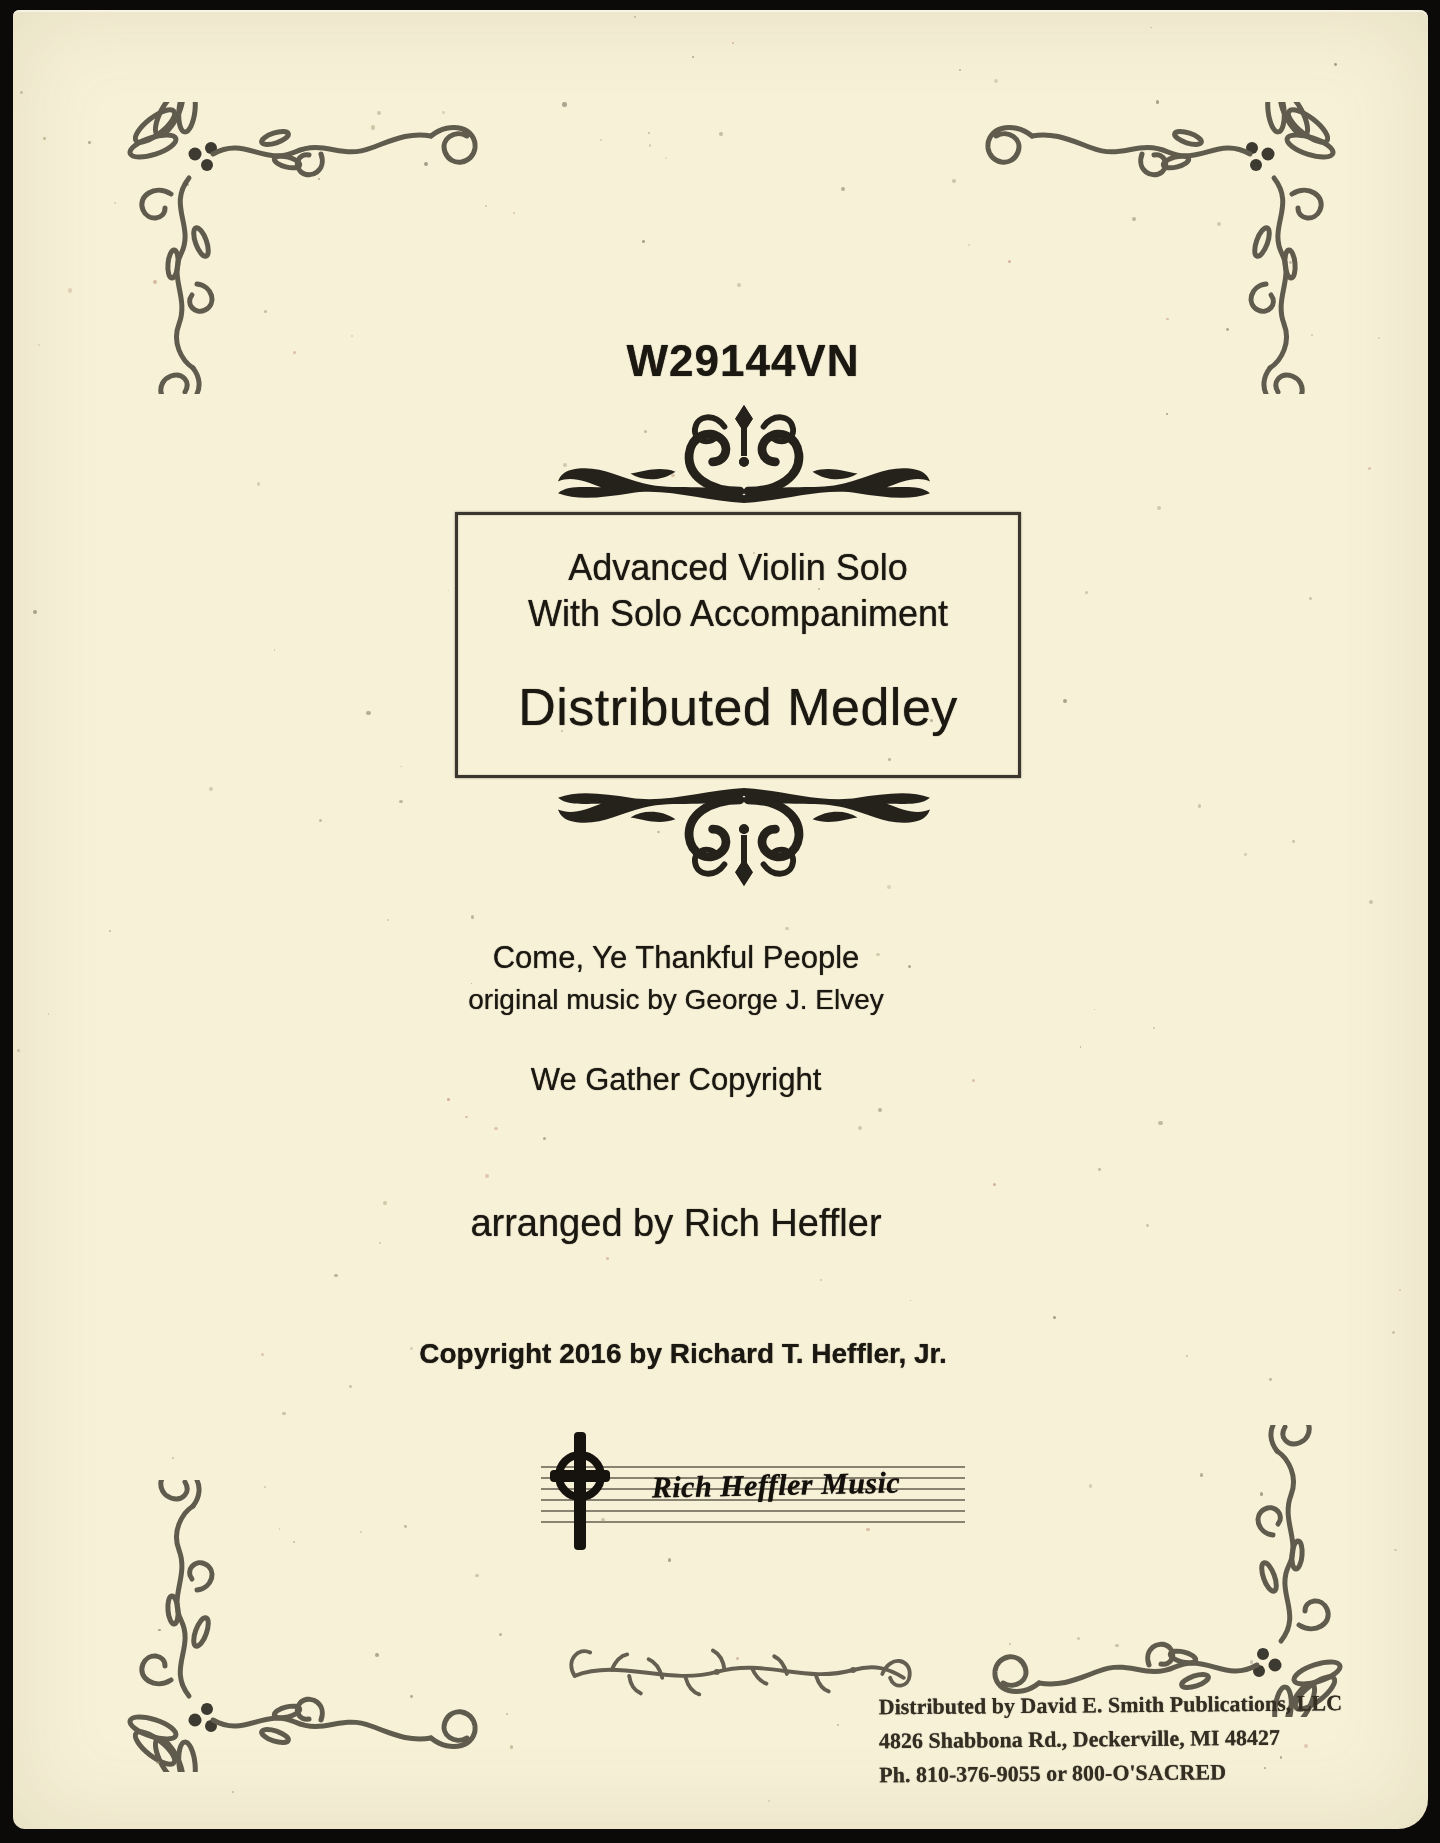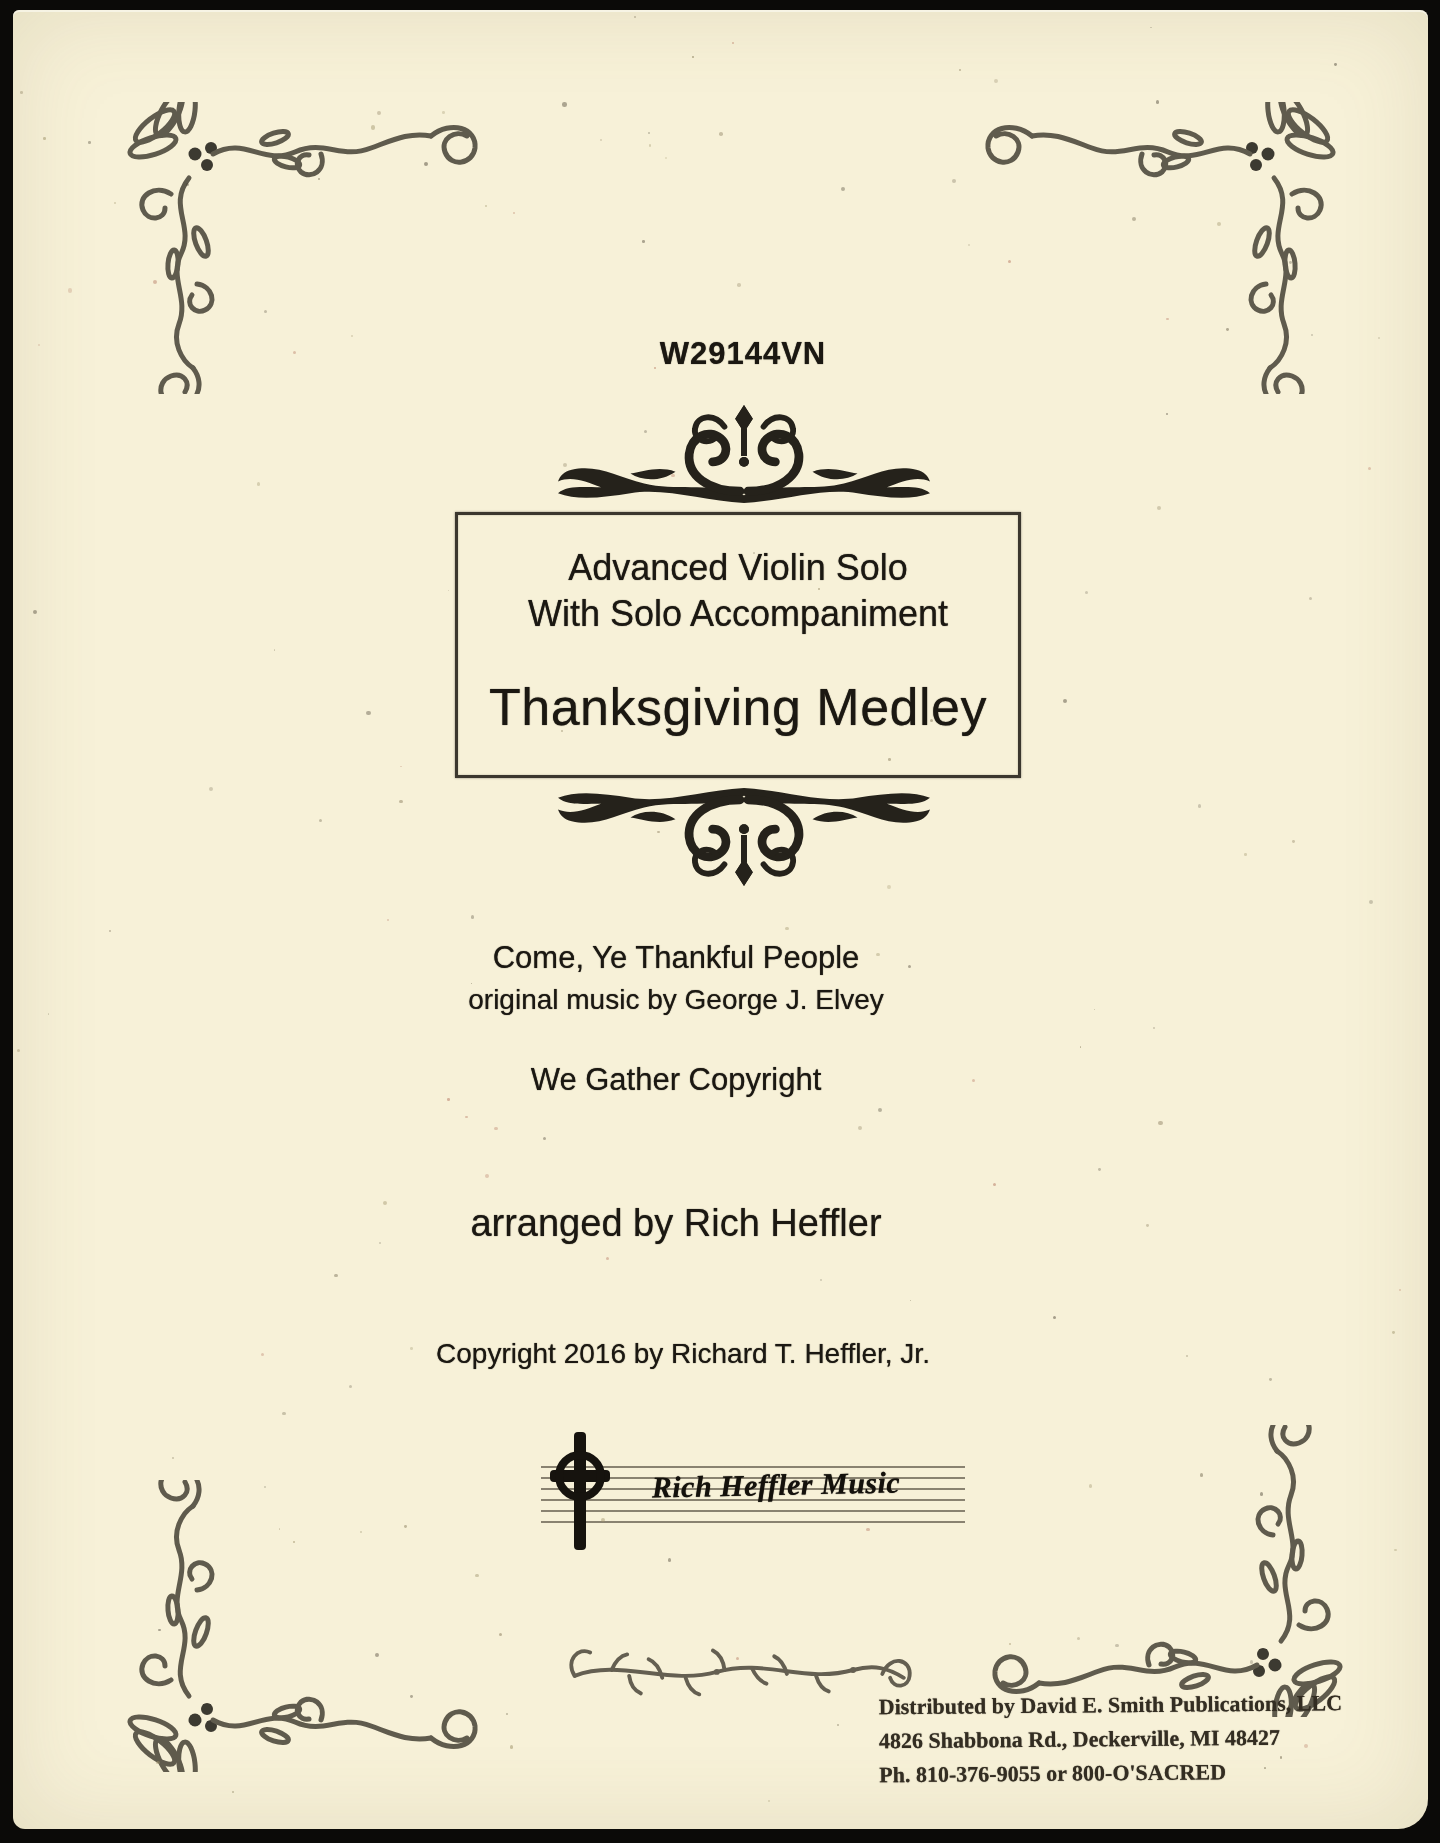--- a/index.html
+++ b/index.html
@@ -11,34 +11,34 @@
   .page{
     position:absolute;left:13px;top:10px;right:12px;bottom:14px;
     background:#f7f1d8;
     border-radius:6px 8px 30px 12px;
     box-shadow:inset 0 2px 0 rgba(255,255,250,.55), inset 0 0 90px rgba(120,105,60,.14);
   }
   .scan{color:#1b1812;text-shadow:0 0 1px rgba(26,22,14,.85);}
   .abs{position:absolute;}
   .ctr{text-align:center;}
 
-  .catalog{left:530px;top:326px;width:400px;font-size:31px;font-weight:bold;letter-spacing:1px;}
+  .catalog{left:530px;top:326px;width:400px;font-size:44px;font-weight:bold;letter-spacing:1px;}
 
   .title-box{
     left:442px;top:502px;width:566px;height:266px;box-sizing:border-box;
     border:3px solid #3b372e;box-shadow:0 0 2px rgba(59,55,46,.55), inset 0 0 2px rgba(59,55,46,.35);
     display:flex;flex-direction:column;align-items:center;padding-top:30px;
   }
   .subtitle{font-size:36px;line-height:46px;}
   .box-title{font-size:52px;margin-top:40px;letter-spacing:.5px;}
 
   .song-title{left:380px;width:566px;font-size:31px;}
   .song-credit{left:380px;width:566px;font-size:28px;}
   .arranged{left:380px;width:566px;font-size:38px;}
-  .copyright{left:380px;width:580px;font-size:28px;}
+  .copyright{left:380px;width:580px;font-size:28px;font-weight:bold;}
 
   .flourish{left:545px;width:372px;height:112px;}
   .flourish-bottom{transform:scaleY(-1);}
 
   .corner{width:372px;height:292px;}
   .corner-tr{transform:scaleX(-1);}
   .corner-bl{transform:scaleY(-1);}
   .corner-br{transform:scale(-1,-1);}
 
   .logo-staff{
@@ -120,21 +120,21 @@
 
   <div class="abs ctr scan catalog">W29144VN</div>
 
   <svg class="abs flourish" style="top:390px" viewBox="0 0 380 112">
       <use href="#flourish-def"></use>
     </svg>
 
   <div class="abs title-box">
     <div class="subtitle scan">Advanced Violin Solo</div>
     <div class="subtitle scan">With Solo Accompaniment</div>
-    <div class="box-title scan">Thanksgiving Medley</div>
+    <div class="box-title scan">Distributed Medley</div>
   </div>
 
   <svg class="abs flourish flourish-bottom" style="top:769px" viewBox="0 0 380 112">
       <use href="#flourish-def"></use>
     </svg>
 
   <div class="abs ctr scan song-title" style="top:930px">Come, Ye Thankful People</div>
   <div class="abs ctr scan song-credit" style="top:974px">original music by George J. Elvey</div>
   <div class="abs ctr scan song-title" style="top:1052px">We Gather Copyright</div>
 

